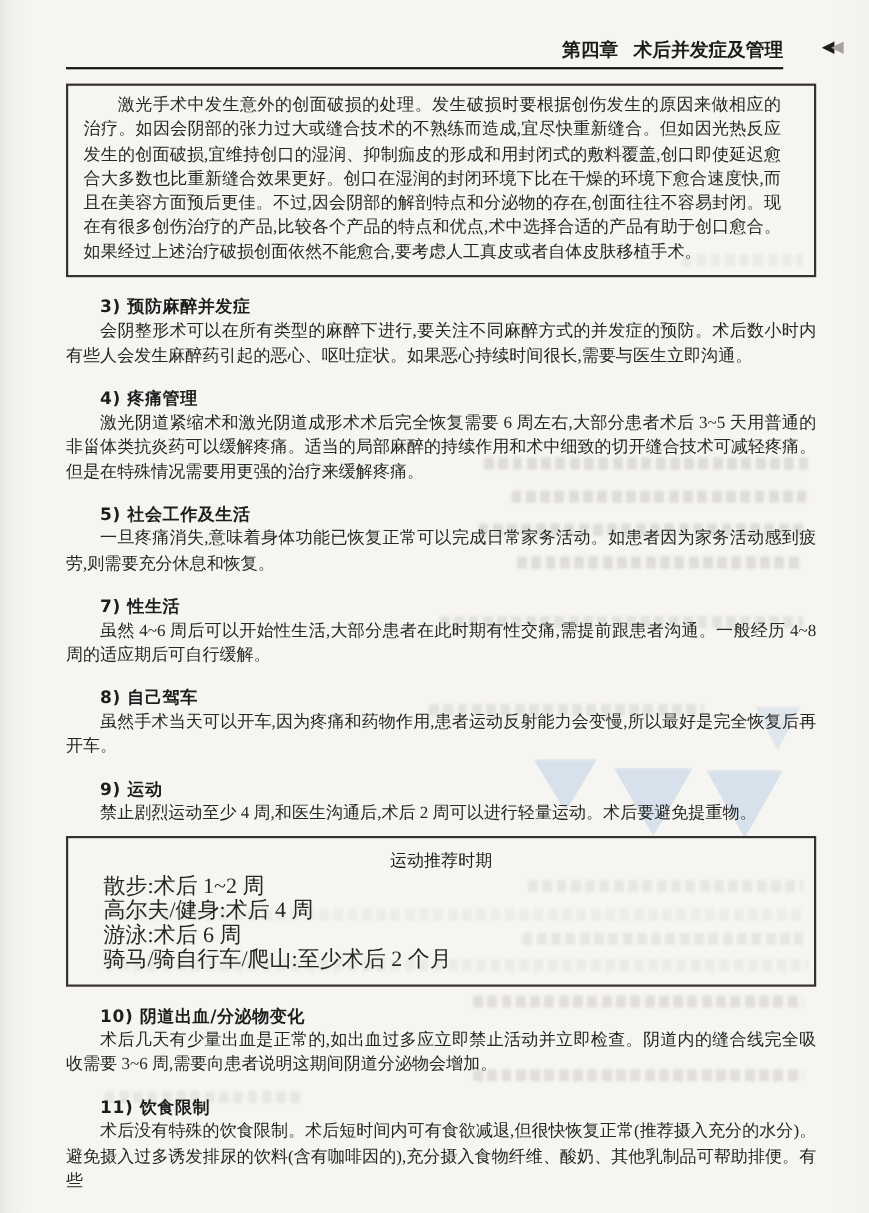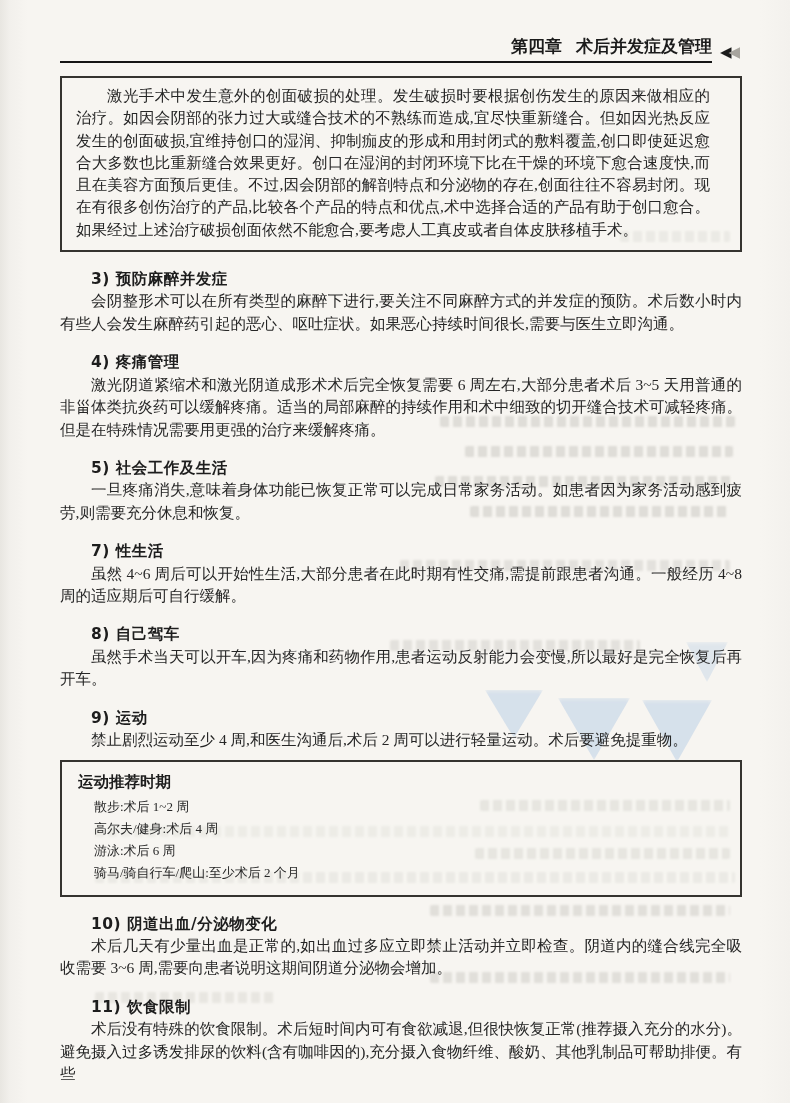--- a/index.html
+++ b/index.html
@@ -21,22 +21,23 @@
     background:repeating-linear-gradient(90deg,rgba(150,148,140,.5) 0 9px,rgba(150,148,140,0) 9px 13px);
     filter:blur(1.3px);opacity:.5;
   }
   .wm{
     position:absolute;background:#bcd0e6;opacity:.55;filter:blur(2px);
     clip-path:polygon(0 0,100% 0,50% 100%);
   }
   
   .content{position:relative;z-index:1;padding-top:36px;}
   .header{
-    display:flex;align-items:flex-end;
+    display:flex;
     margin:0 36px 0 60px;
+    gap:27px;
   }
   .header-underline{
     flex:0 0 652px;
     border-bottom:2.5px solid #151515;
     text-align:right;padding-bottom:5px;
     font-family:"DejaVu Sans","Liberation Sans",sans-serif;
     font-weight:700;font-size:17px;line-height:20px;color:#1b1b1b;
     white-space:nowrap;
   }
   .header-underline .chapter{margin-right:14px;}
@@ -62,26 +63,27 @@
     text-indent:2em;letter-spacing:.5px;margin-top:16px;
   }
   .para{text-indent:2em;text-align:justify;margin:0;}
   .exercise-box{
     margin:9px 48px 0 60px;
     border:2px solid #35332f;
     padding:9px 16px 11px 16px;
     background:rgba(247,245,241,.35);
   }
   .exercise-title{
+    text-align:center;
     font-family:"DejaVu Sans","Liberation Sans",sans-serif;
-    font-weight:700;font-size:15.5px;color:#1d1d1d;
+    font-weight:400;font-size:15.5px;color:#1d1d1d;
     line-height:22px;margin-bottom:3px;
   }
   .exercise-item{
-    font-size:13px;line-height:21.8px;
+    font-size:20px;line-height:21.8px;
     padding-left:16px;
   }
 </style>
 </head>
 <body>
 
 <div class="page">
 
   <div class="artifacts">
     <div class="bl" style="left:620px;top:231px;width:110px;opacity:.35;"></div>

